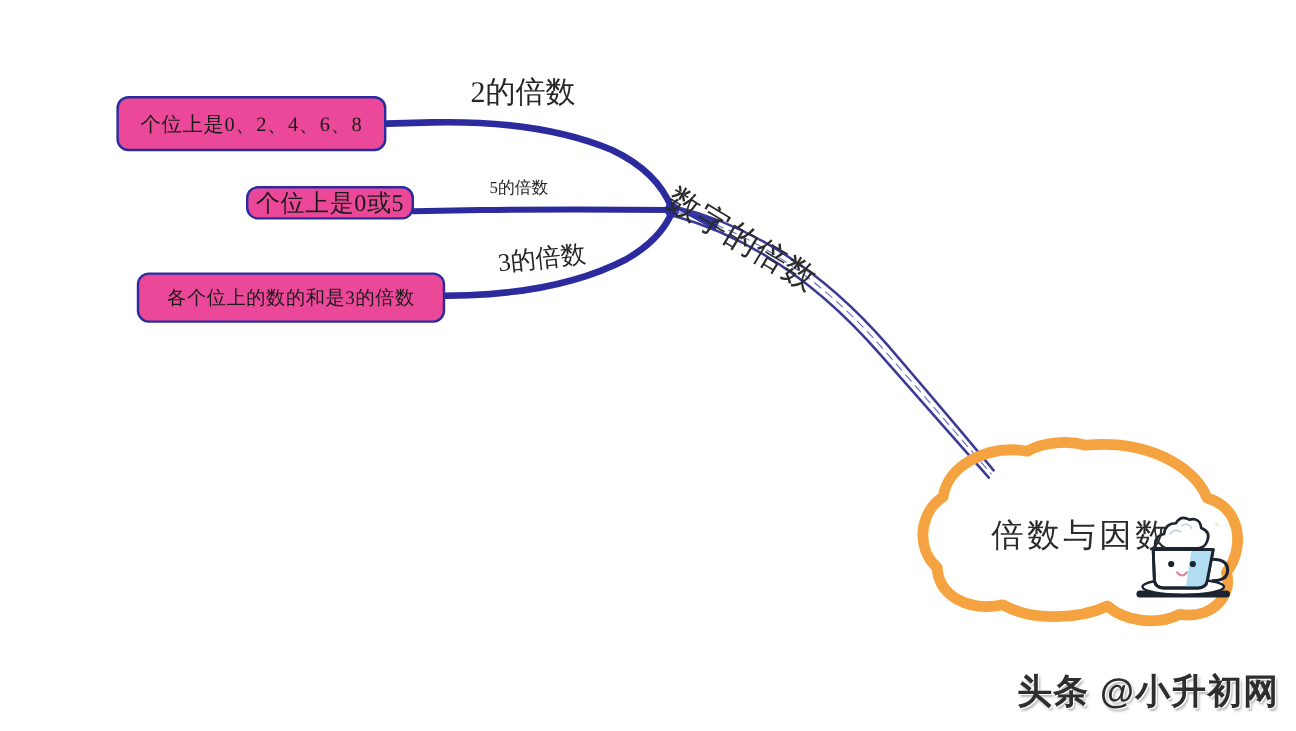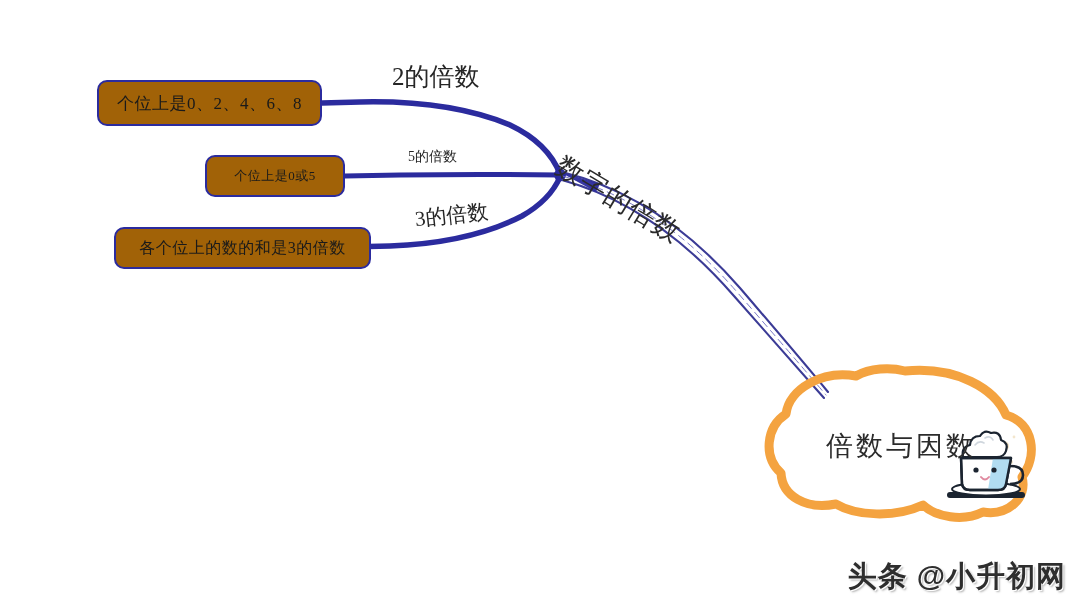--- a/index.html
+++ b/index.html
@@ -26,33 +26,33 @@
     position: absolute;
     left: 0;
     top: 0;
     width: 1080px;
     height: 609px;
   }
   
   .leaf-box {
     position: absolute;
     box-sizing: border-box;
-    background: #a16207;
+    background: #ec4899;
     border: 2.5px solid #2b2b9e;
     border-radius: 10px;
     display: flex;
     align-items: center;
     justify-content: center;
     color: #1a1a1a;
     font-family: "Liberation Serif", "DejaVu Serif", serif;
     letter-spacing: 0.5px;
     white-space: nowrap;
   }
   #leaf-0 { left: 97px;  top: 80px;  width: 225px; height: 46px; font-size: 17px; }
-  #leaf-1 { left: 205px; top: 155px; width: 140px; height: 42px; font-size: 13px; }
+  #leaf-1 { left: 205px; top: 155px; width: 140px; height: 28px; font-size: 20px; }
   #leaf-2 { left: 90px;  top: 227px; width: 257px; height: 42px; font-size: 16px; margin-left: 24px; }
 
   
   .branch-label {
     position: absolute;
     color: #262626;
     font-family: "Liberation Serif", "DejaVu Serif", serif;
     white-space: nowrap;
   }
   #blabel-0 { left: 392px; top: 60px;  font-size: 25px; }

